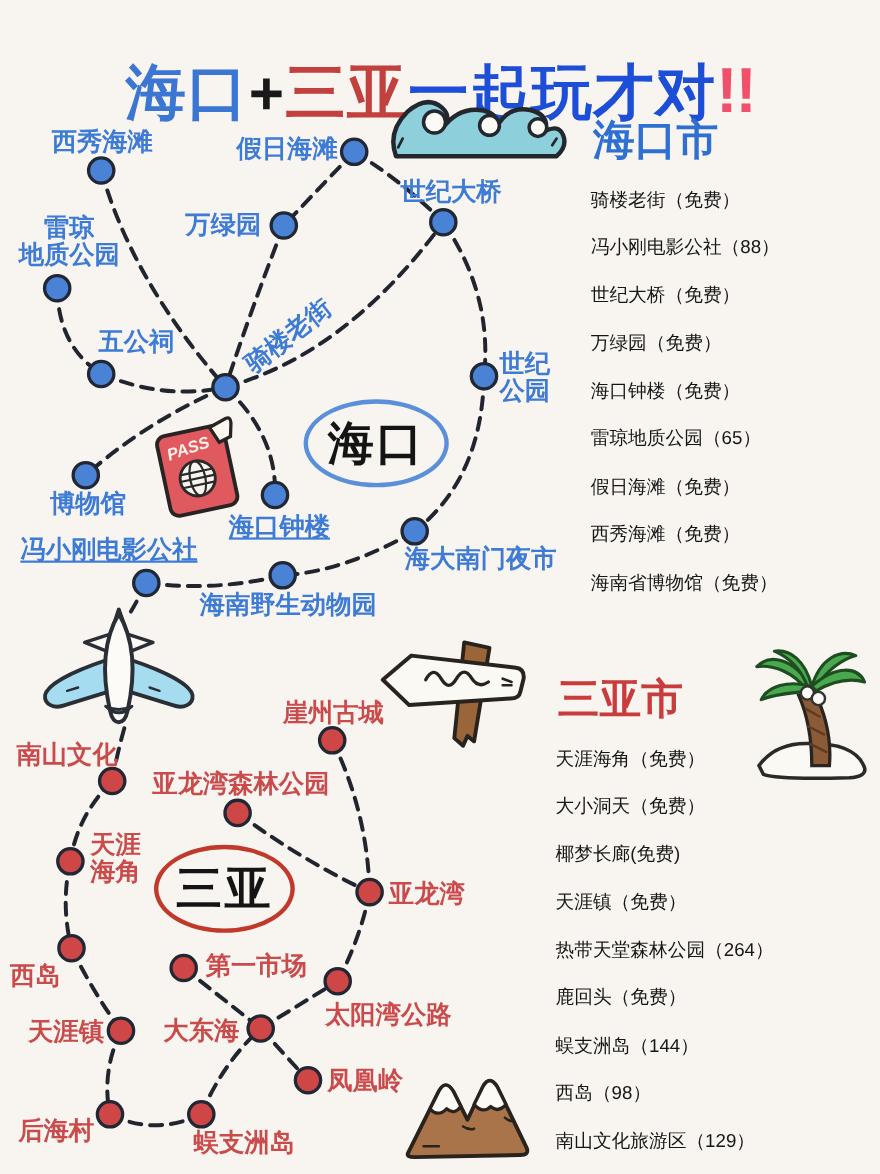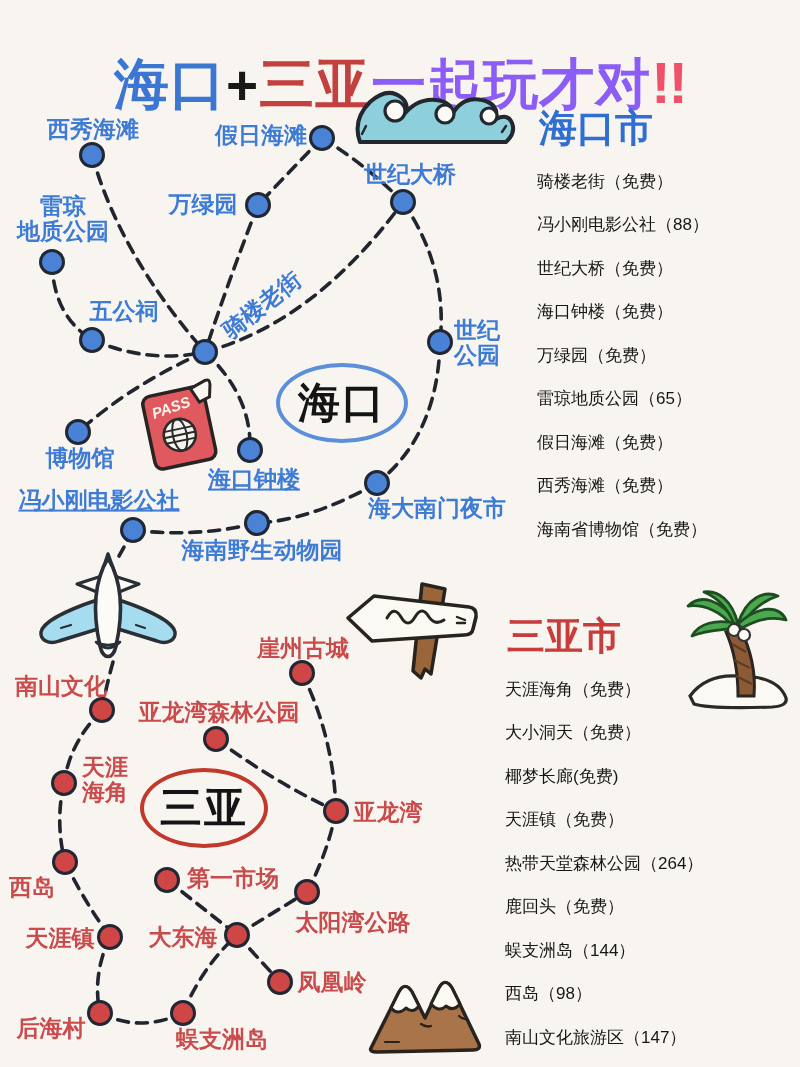--- a/index.html
+++ b/index.html
@@ -83,21 +83,21 @@
     <path d="M307,892 Q328,852 336,811"></path>
     <path d="M336,811 Q334,738 302,673"></path>
     <path d="M216,739 Q274,782 336,811"></path>
     <path d="M237,935 L280,982"></path>
   </svg>
 
 <h1 class="title">
     <span class="seg blue" style="color: rgb(59, 118, 211);">海口</span>
     <span class="seg black" style="color: rgb(25, 25, 25);">+</span>
     <span class="seg red" style="color: rgb(194, 65, 63);">三亚</span>
-    <span class="seg black" style="color: #8b5cf6;">一起玩才对</span>
+    <span class="seg black" style="color: #1d4ed8;">一起玩才对</span>
     <span class="seg pink" style="color: rgb(240, 80, 106);">!!</span>
   </h1>
 
 <div id="node-layer">
     <div class="dot blue" style="left: 78.5px; top: 141.5px;"></div>
     <div class="node-label blue" style="left: 93px; top: 129px;">西秀海滩</div>
     <div class="dot blue" style="left: 308.5px; top: 124.5px;"></div>
     <div class="node-label blue" style="left: 261px; top: 135px;">假日海滩</div>
     <div class="dot blue" style="left: 389.5px; top: 188.5px;"></div>
     <div class="node-label blue" style="left: 410px; top: 174px;">世纪大桥</div>
@@ -158,40 +158,40 @@
 <div class="badge sanya">
   <span>三亚</span>
 </div>
 
 <div class="list haikou">
   <h2>海口市</h2>
   <ul id="haikou-items">
       <li>骑楼老街（免费）</li>
       <li>冯小刚电影公社（88）</li>
       <li>世纪大桥（免费）</li>
+      <li>万绿园（免费）</li>
       <li>海口钟楼（免费）</li>
-      <li>万绿园（免费）</li>
       <li>雷琼地质公园（65）</li>
       <li>假日海滩（免费）</li>
       <li>西秀海滩（免费）</li>
       <li>海南省博物馆（免费）</li>
     </ul>
 </div>
 <div class="list sanya">
   <h2>三亚市</h2>
   <ul id="sanya-items">
       <li>天涯海角（免费）</li>
       <li>大小洞天（免费）</li>
       <li>椰梦长廊(免费)</li>
       <li>天涯镇（免费）</li>
       <li>热带天堂森林公园（264）</li>
       <li>鹿回头（免费）</li>
       <li>蜈支洲岛（144）</li>
       <li>西岛（98）</li>
-      <li>南山文化旅游区（147）</li>
+      <li>南山文化旅游区（129）</li>
     </ul>
 </div>
 
 <svg id="wave-icon" class="icon" width="172" height="64" viewBox="0 0 172 64">
   <path d="M10,54 Q2,32 20,14 Q38,-2 52,10 Q61,18 52,29 Q66,10 86,12 Q103,14 102,27 Q112,8 132,12 Q149,16 146,31 Q158,25 162,35 Q166,45 156,54 Z" fill="#8ecfdc" stroke="#23282e" stroke-width="4" stroke-linejoin="round"></path>
   <circle cx="45" cy="23" r="10" fill="#fcfaf5" stroke="#23282e" stroke-width="3.2"></circle>
   <circle cx="95" cy="26" r="9" fill="#fcfaf5" stroke="#23282e" stroke-width="3.2"></circle>
   <circle cx="139" cy="28" r="8" fill="#fcfaf5" stroke="#23282e" stroke-width="3.2"></circle>
   <path d="M16,38 l-4,8 M152,44 l4,-6" stroke="#23282e" stroke-width="2.5" stroke-linecap="round"></path>
 </svg>

